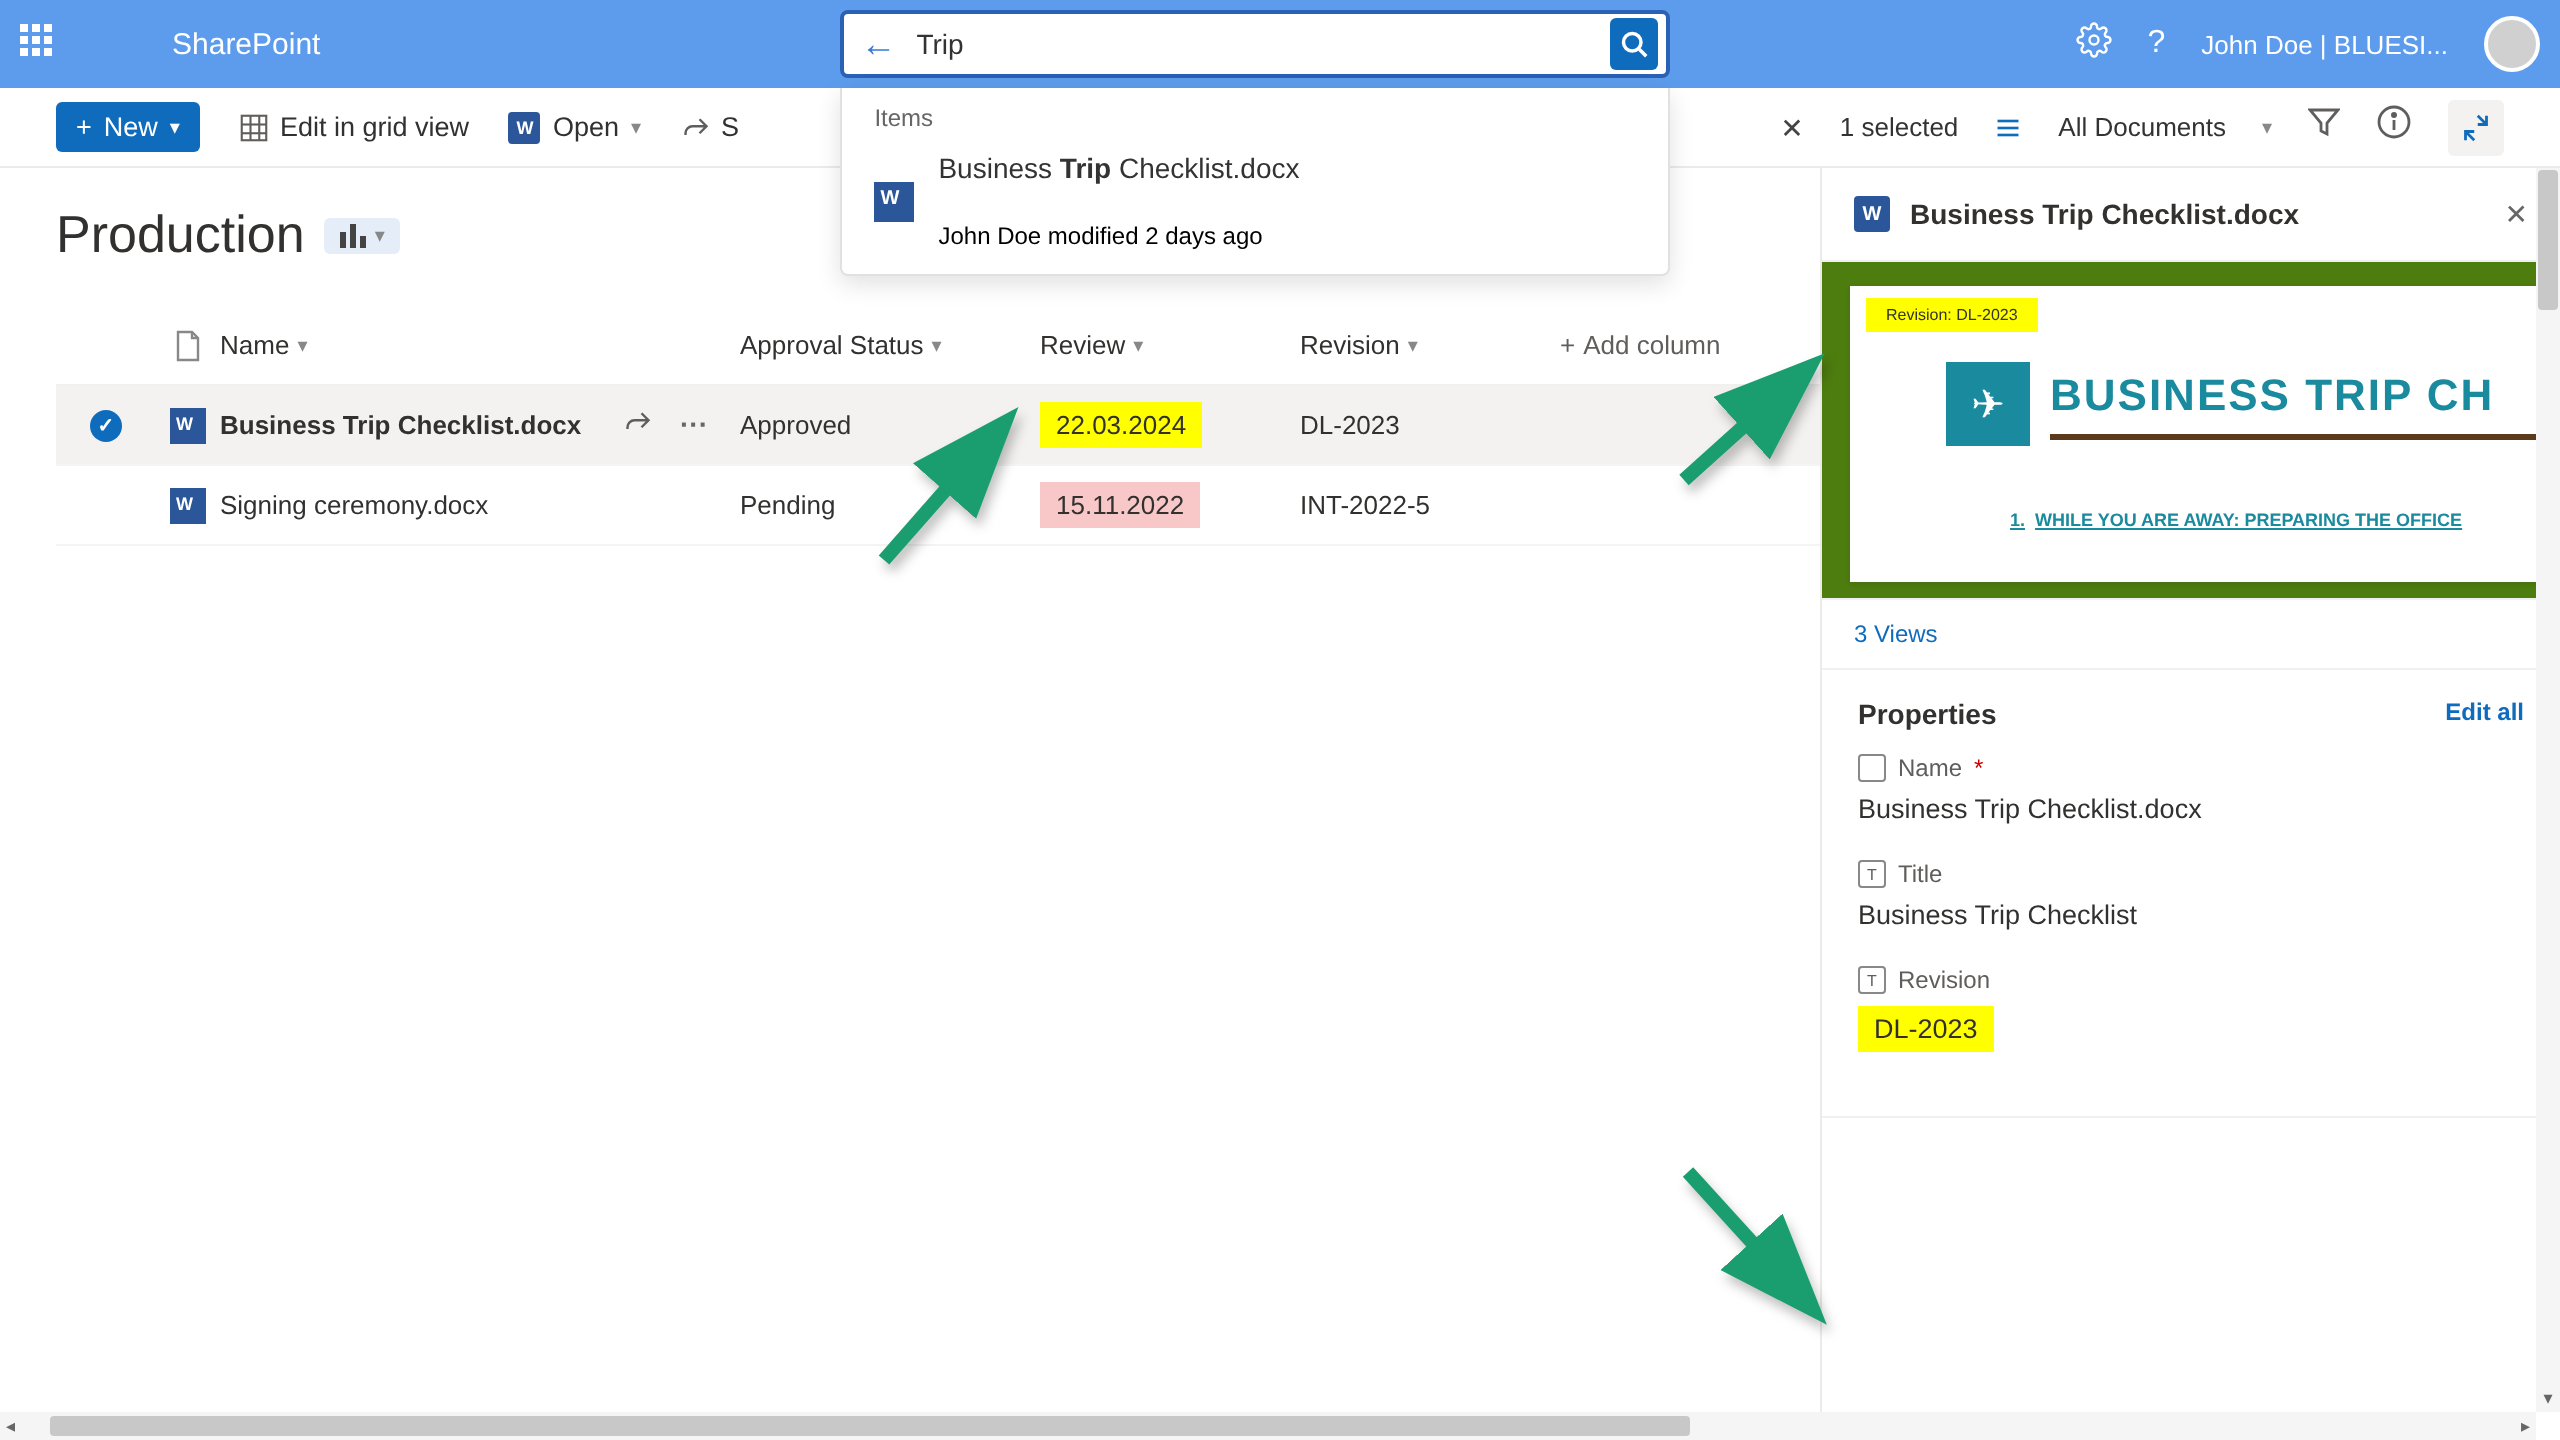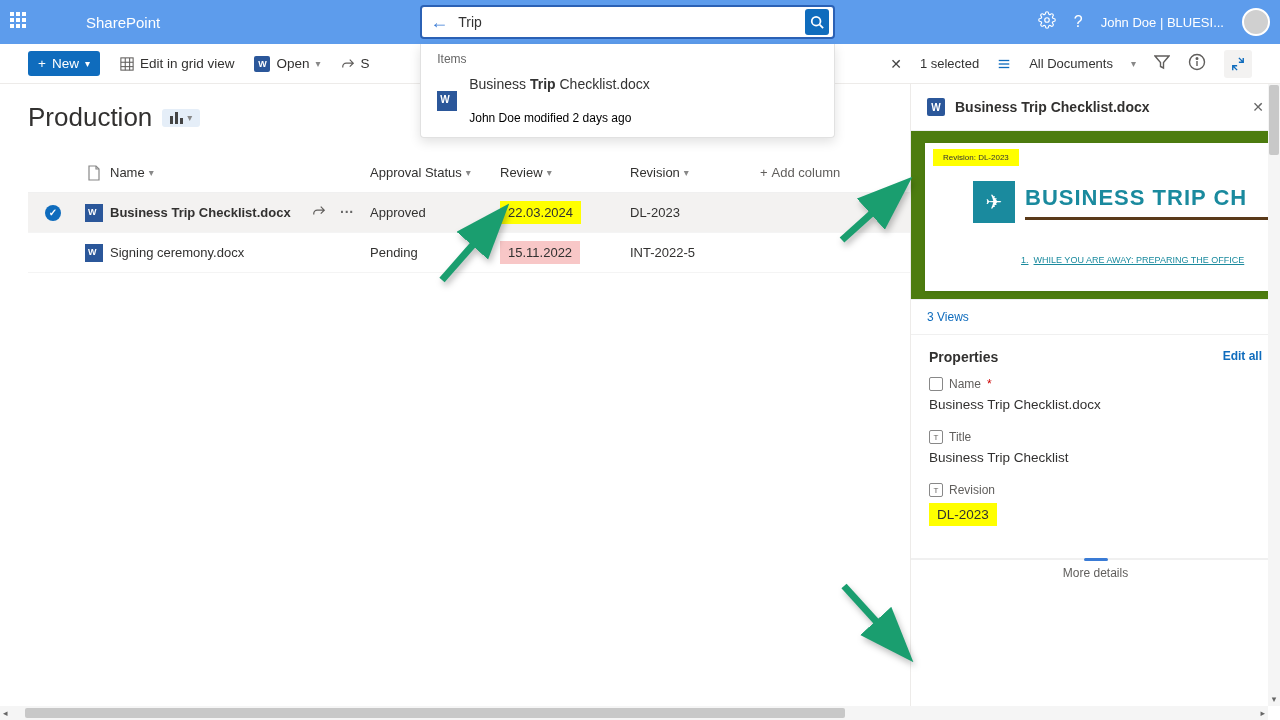--- a/index.html
+++ b/index.html
@@ -49,21 +49,21 @@
 .bars { display: flex; gap: 2px; align-items: flex-end; }
 .bars span { width: 3px; background: #444; }
 
 
 .tbl { width: 100%; }
 .tbl-head { display: flex; align-items: center; height: 40px; font-size: 13px; color: #323130; font-weight: 500; border-bottom: 1px solid #f0f0f0; }
 .col-sel { width: 50px; display: flex; justify-content: center; }
 .col-icon { width: 32px; display: flex; justify-content: center; color: #666; }
 .col-name { width: 260px; display: flex; align-items: center; gap: 4px; }
 .col-status { width: 130px; display: flex; align-items: center; gap: 4px;}
-.col-review { width: 130px; display: flex; align-items: center; gap: 4px;}
+.col-review { width: 130px; display: flex; align-items: center; gap: 4px; margin-left: 20px;}
 .col-revision { width: 130px; display: flex; align-items: center; gap: 4px;}
 .col-add { display: flex; align-items: center; color: #605e5c; gap: 4px; }
 .chev { font-size: 10px; color: #888; }
 
 .tbl-row { display: flex; align-items: center; height: 40px; font-size: 13px; color: #323130; border-bottom: 1px solid #f4f4f4; }
 .tbl-row.selected-row { background: #f3f2f1; font-weight: 600; }
 .check-circle { width: 16px; height: 16px; border-radius: 50%; background: #0F6CBD; display: flex; align-items: center; justify-content: center; color: #fff; font-size: 10px; }
 .empty-circle { width: 16px; height: 16px; border-radius: 50%; border: 1px solid transparent; }
 .file-icon { width: 18px; height: 18px; background: #2b579a; position: relative; }
 .file-icon::after { content:"W"; color:#fff; font-size:9px; font-weight:bold; position:absolute; left:3px; top:3px; }
@@ -75,21 +75,21 @@
 .details { width: 370px; border-left: 1px solid #edebe9; overflow-y: auto; position: relative; }
 .det-head { display: flex; align-items: center; padding: 14px 16px; gap: 10px; border-bottom: 1px solid #f0f0f0; }
 .det-title { font-size: 14px; font-weight: 600; color: #323130; }
 .det-close { margin-left: auto; color: #666; cursor: pointer; font-size: 14px; }
 
 .preview { padding: 12px 0 8px 14px; border-bottom: 1px solid #f0f0f0; background: #4d7c0f; }
 .preview-box { background: #fff; height: 148px; position: relative; overflow: hidden; box-shadow: 0 1px 3px rgba(0,0,0,.1); }
 .rev-tag { position: absolute; top: 6px; left: 8px; background: #ffff00; padding: 4px 10px; font-size: 8px; color: #333; }
 .pv-logo { position: absolute; top: 38px; left: 48px; width: 42px; height: 42px; background: #1a8a9e; display: flex; align-items: center; justify-content: center; color: #fff; font-size: 20px; }
 .pv-title { position: absolute; top: 42px; left: 100px; color: #1a8a9e; font-size: 22px; font-weight: 600; letter-spacing: 1px; white-space: nowrap; border-bottom: 3px solid #5a3a1a; padding-bottom: 6px; width: 360px; }
-.pv-sub { position: absolute; top: 112px; left: 96px; font-size: 9px; color: #1a8a9e; font-weight: 400; white-space: nowrap; }
+.pv-sub { position: absolute; top: 112px; left: 80px; font-size: 9px; color: #1a8a9e; font-weight: 700; white-space: nowrap; }
 .views { padding: 10px 16px; font-size: 12px; color: #0F6CBD; border-bottom: 1px solid #f0f0f0; cursor: pointer; }
 
 .sec { padding: 14px 18px; border-bottom: 1px solid #f0f0f0; }
 .sec-title { font-size: 14px; font-weight: 600; color: #323130; margin-bottom: 12px; }
 .access-row { display: flex; gap: 8px; margin-bottom: 8px; }
 .persona { width: 28px; height: 28px; border-radius: 50%; display: flex; align-items: center; justify-content: center; font-size: 10px; }
 .p-blue { background: #0F6CBD; color: #fff; }
 .p-gray { background: #f0f0f0; color: #555; flex-direction: column; font-size: 8px; line-height: 1; }
 .p-img { background: #d4b896; }
 .manage-link { font-size: 12px; color: #323130; cursor: pointer; }
@@ -360,21 +360,20 @@
 
       <div class="prop">
         <div class="prop-label">
             <span class="prop-ic">T</span>
             <span>Revision</span>
           </div>
         <div class="prop-val hl">DL-2023</div>
       </div>
     </div>
 
-    <div class="more-det">More details</div>
   </div>
 </div>
 
 <div class="arrow" style="top:180px; left:436px">
   <svg width="80" height="110">
       <defs>
         <marker id="ah1" markerWidth="8" markerHeight="8" refX="6" refY="3" orient="auto">
           <polygon points="0 0, 8 3, 0 6" fill="#1a9e6f"></polygon>
         </marker>
       </defs>

